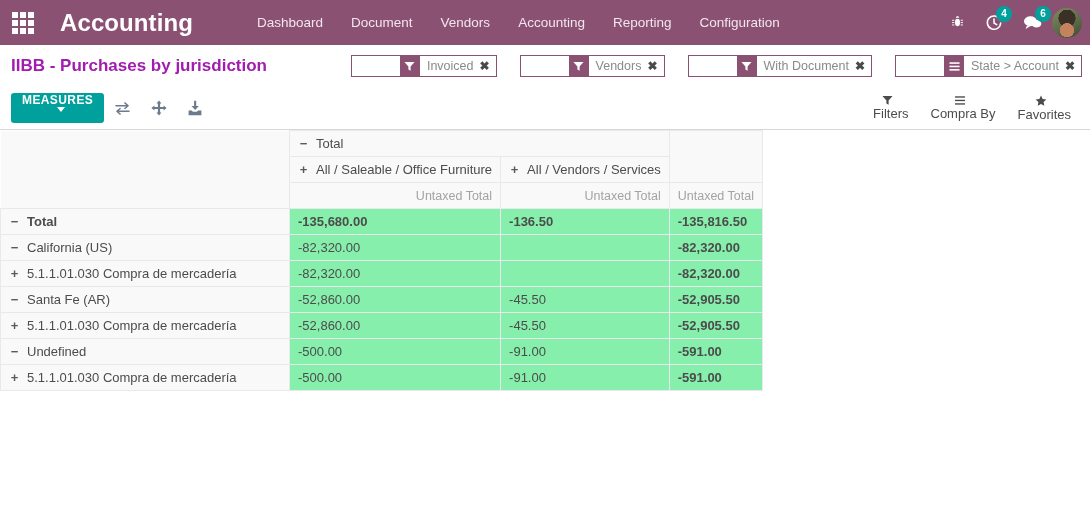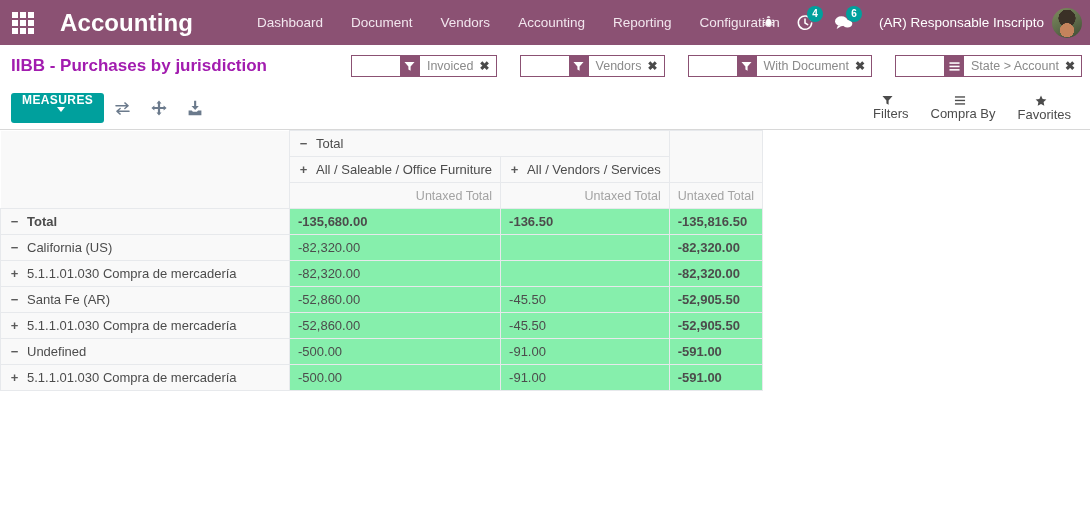--- a/index.html
+++ b/index.html
@@ -330,21 +330,20 @@
 
     <div class="sys-icon">
       <svg width="19" height="17" viewBox="0 0 22 18" fill="#ffffff">
         <ellipse cx="8.6" cy="7.6" rx="7.4" ry="5.8"></ellipse>
         <path d="M4.6 12.3 L3.1 16.6 L8.2 13.4 Z"></path>
         <ellipse cx="15.6" cy="10.4" rx="5.6" ry="4.4"></ellipse>
       </svg>
       <span class="badge">6</span>
     </div>
 
-    <div class="user-menu">(AR) Responsable Inscripto</div>
     <div class="avatar"></div>
   </div>
 </div>
 
 <div class="control-panel">
 
   <div class="cp-row-1">
     <div class="breadcrumb">IIBB - Purchases by jurisdiction</div>
 
     <div class="facets">

